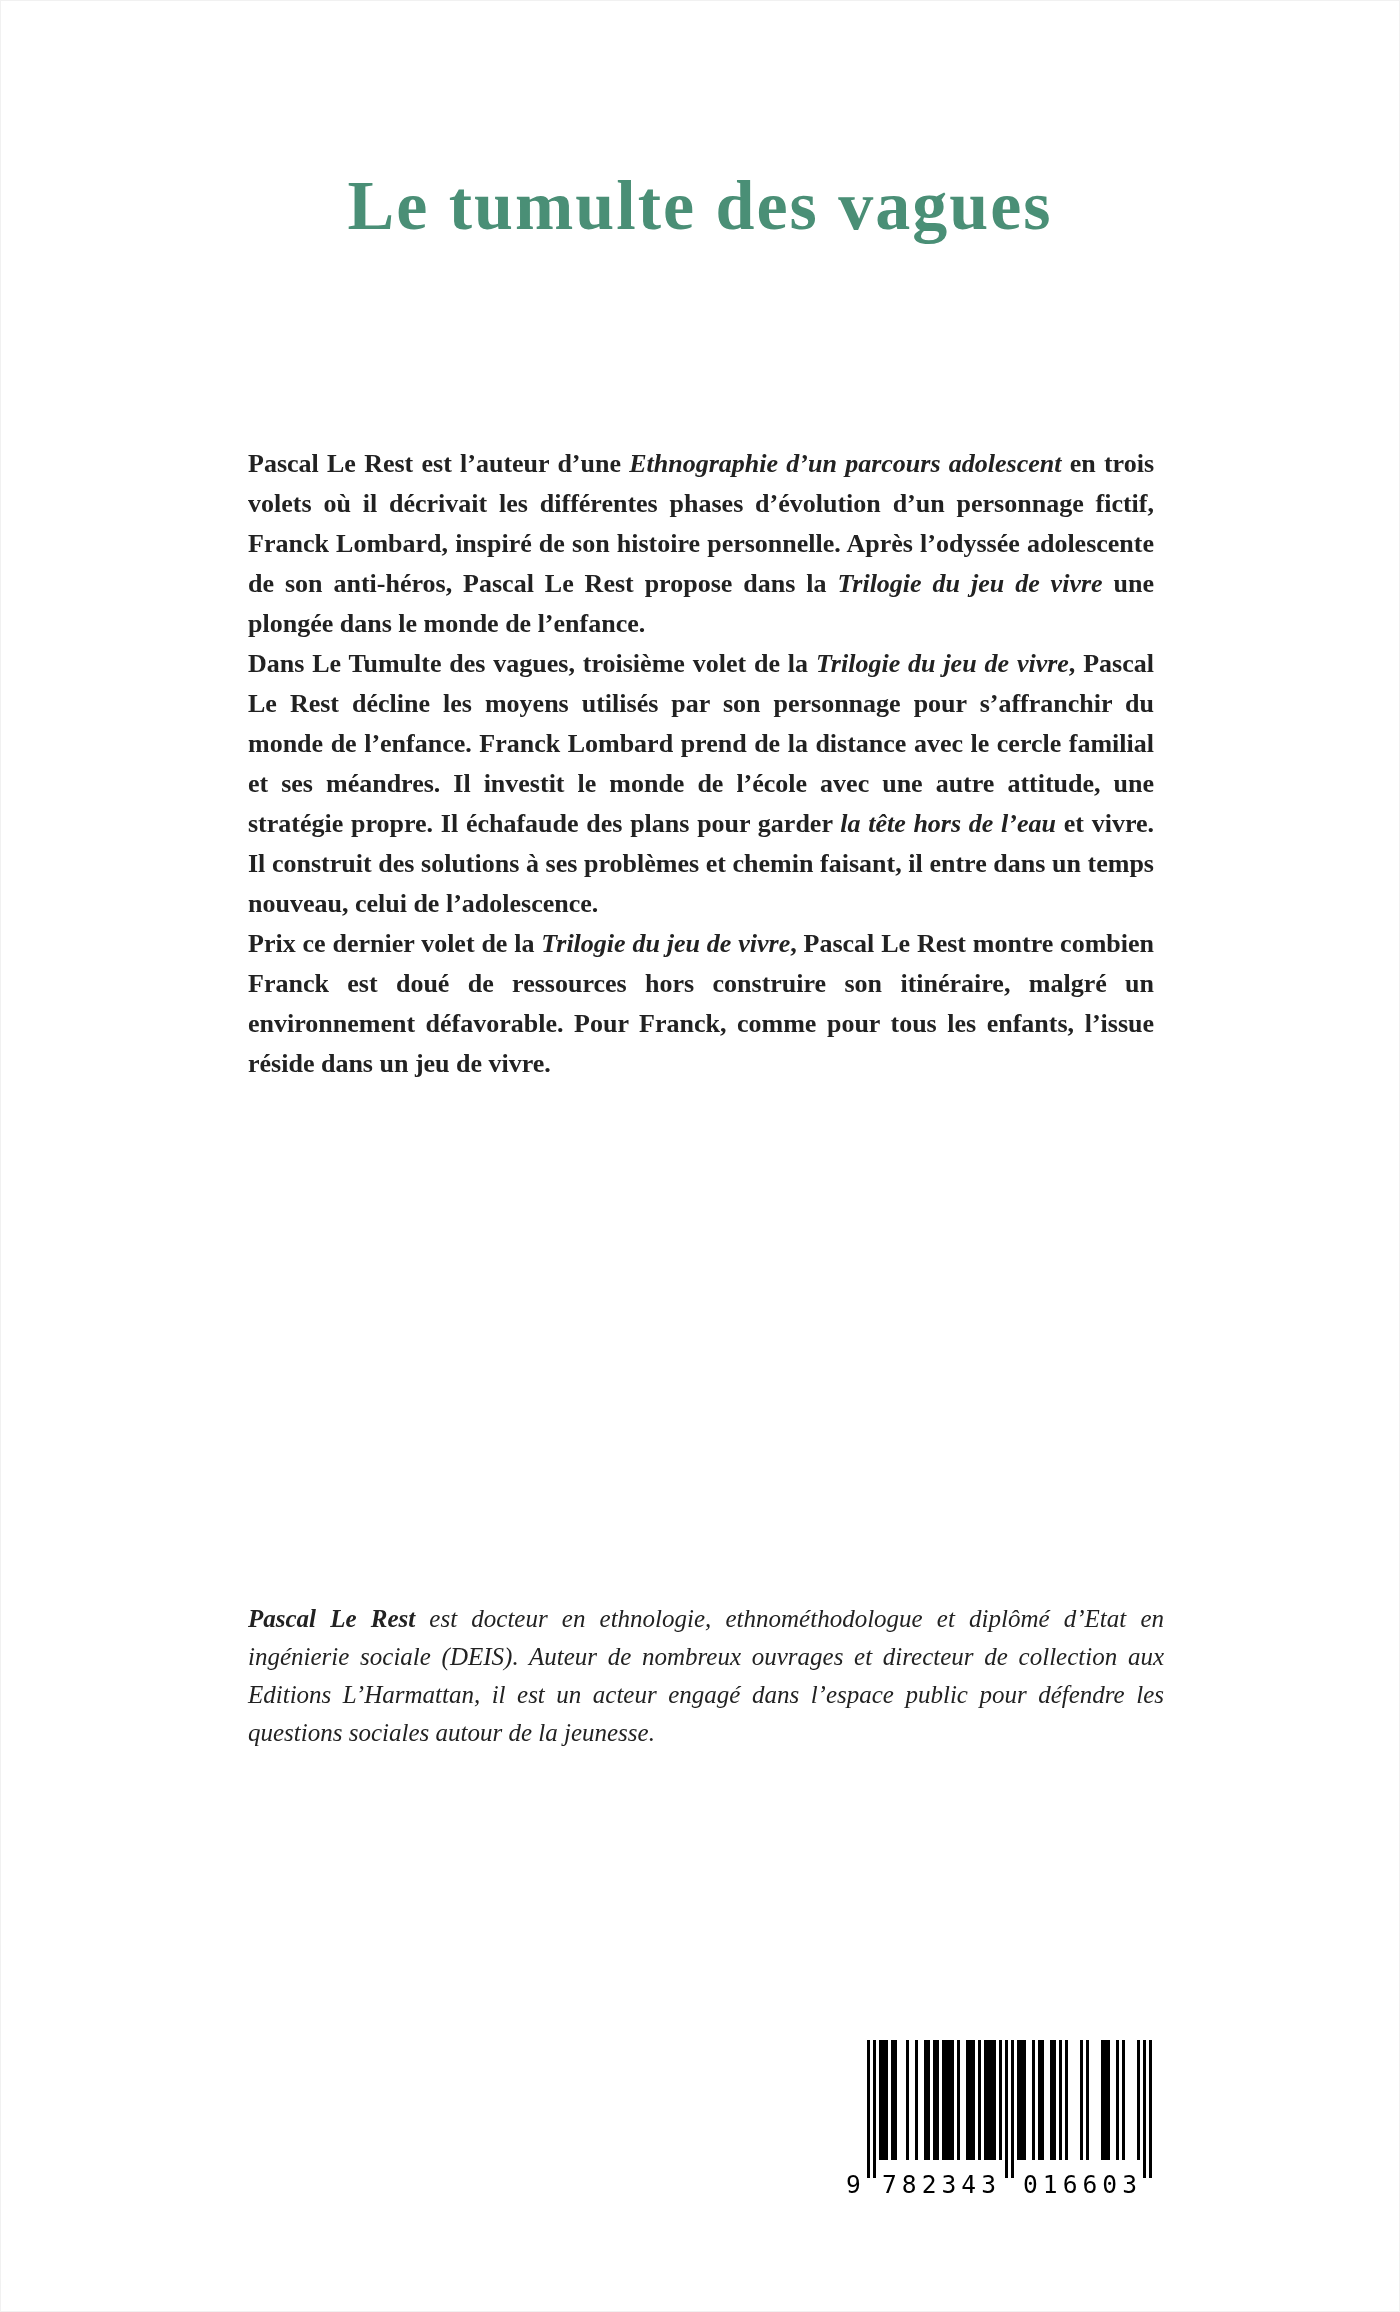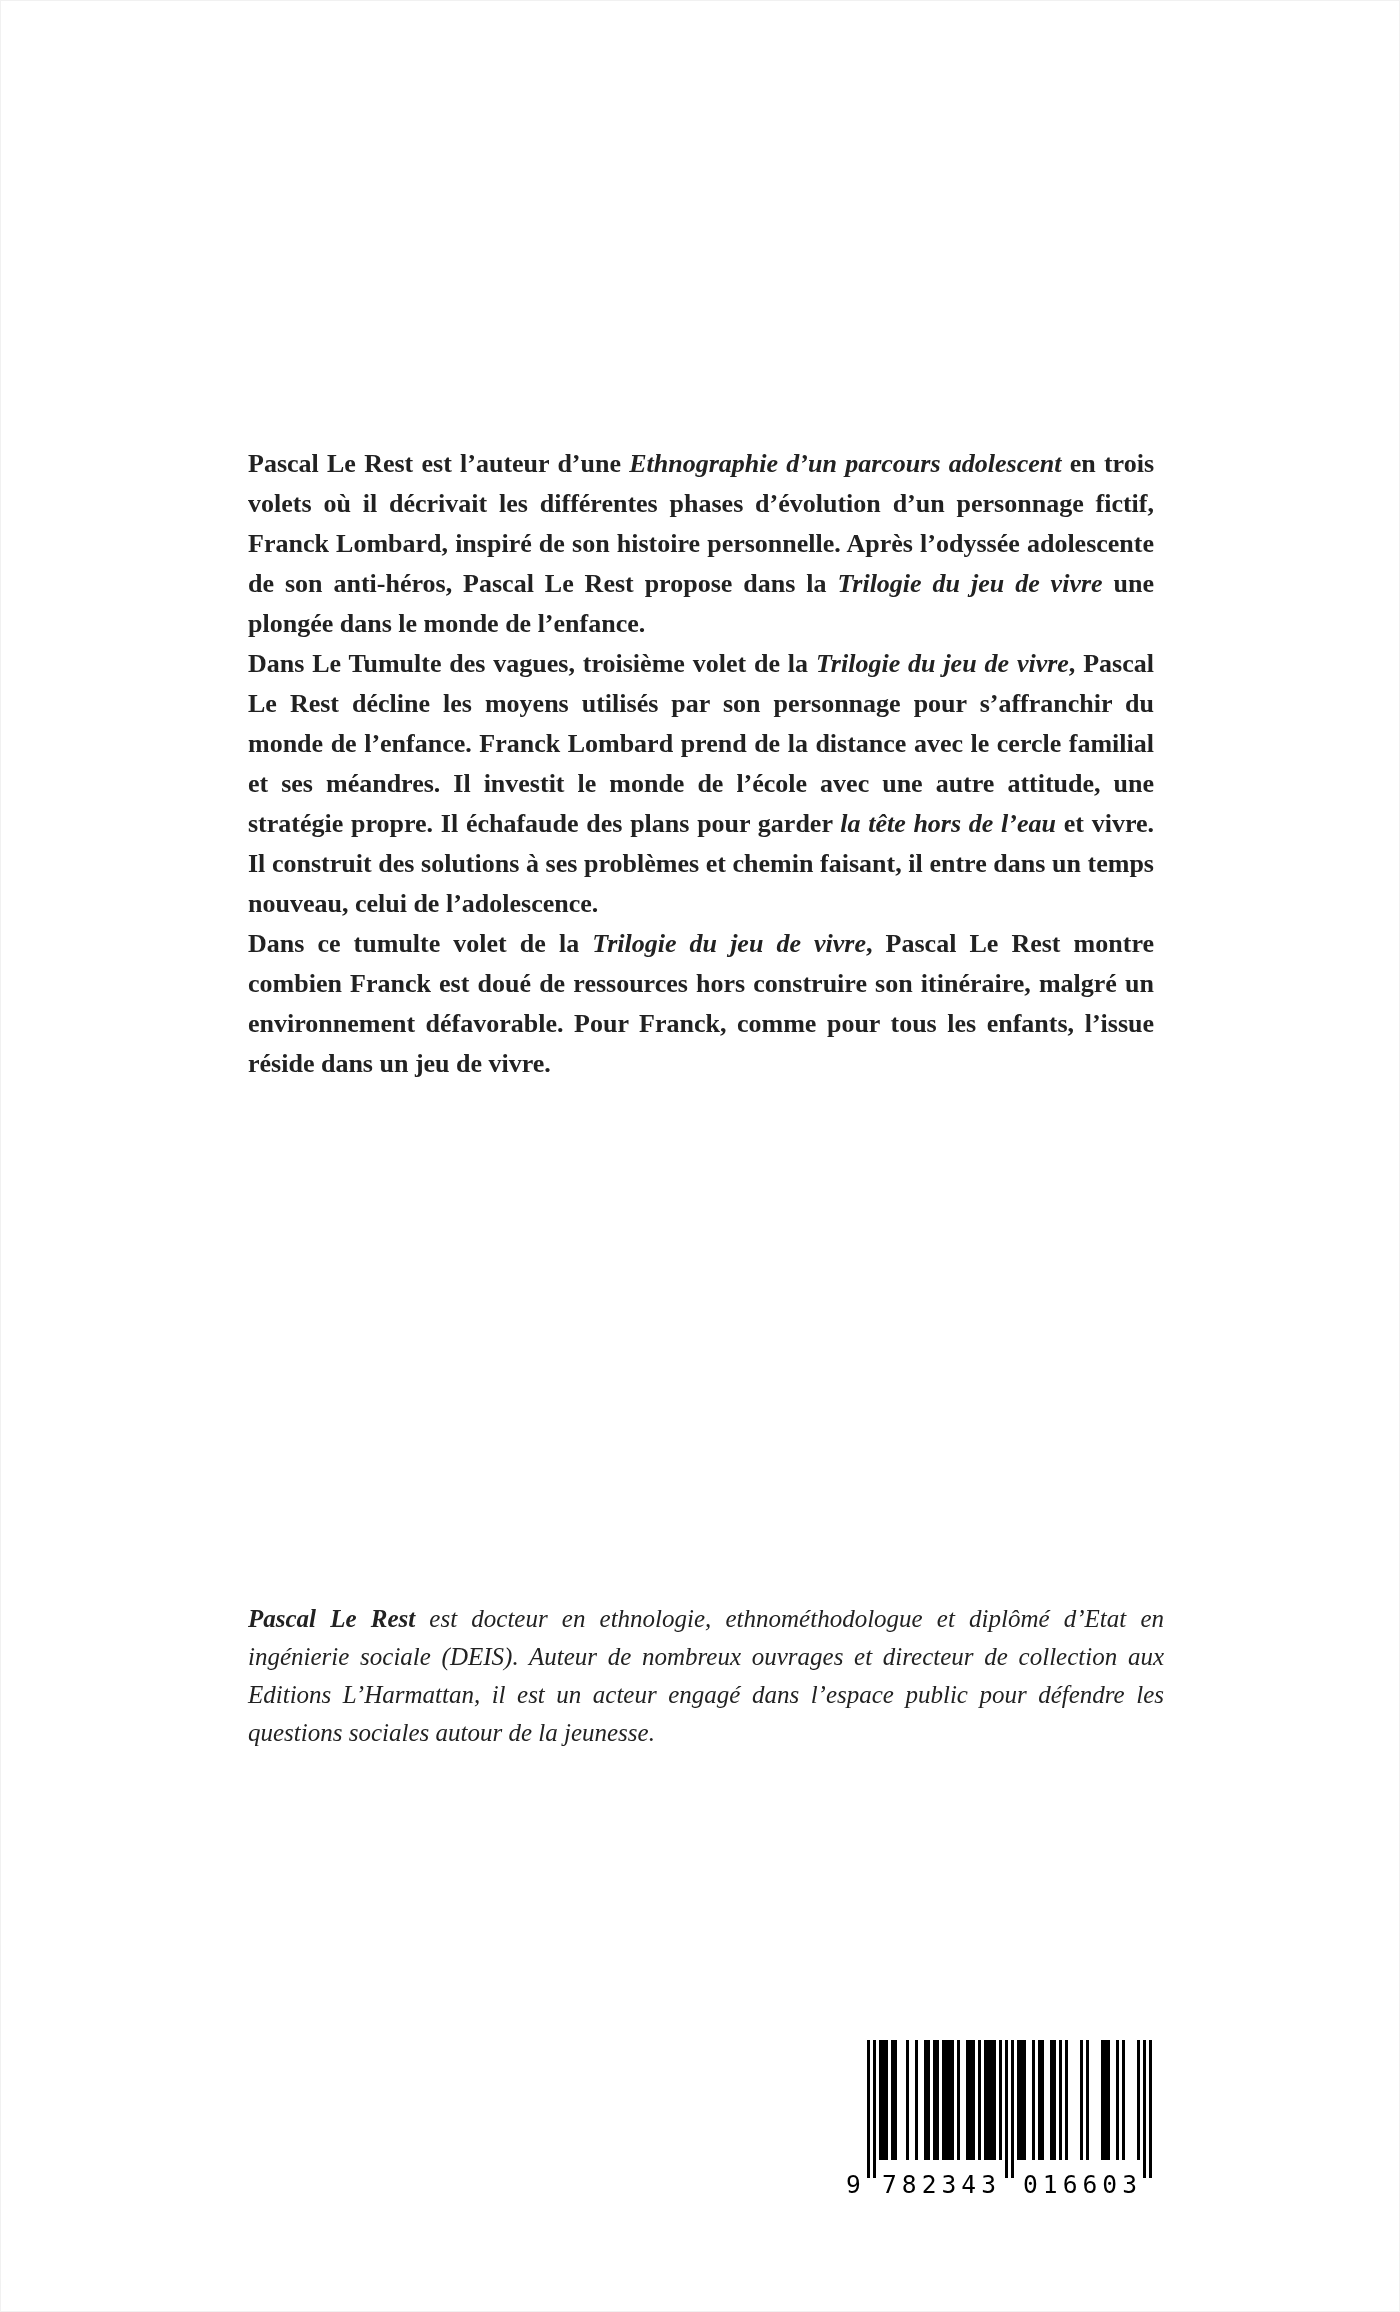--- a/index.html
+++ b/index.html
@@ -45,25 +45,26 @@
     position:absolute;left:843px;top:2032px;width:309px;height:172px;
     background:#ffffff;
   }
   .barcode-box svg{display:block;width:309px;height:172px;}
 </style>
 </head>
 <body>
 
 <div class="page">
 
+  <h1 class="title">Le tumulte des vagues</h1>
 
   <div class="blurb">
     <p><span>Pascal Le Rest est l’auteur d’une </span><span class="it">Ethnographie d’un parcours adolescent</span><span> en trois volets où il décrivait les différentes phases d’évolution d’un personnage fictif, Franck Lombard, inspiré de son histoire personnelle. Après l’odyssée adolescente de son anti-héros, Pascal Le Rest propose dans la </span><span class="it">Trilogie du jeu de vivre</span><span> une plongée dans le monde de l’enfance.</span></p>
     <p><span>Dans Le Tumulte des vagues, troisième volet de la </span><span class="it">Trilogie du jeu de vivre</span><span>, Pascal Le Rest décline les moyens utilisés par son personnage pour s’affranchir du monde de l’enfance. Franck Lombard prend de la distance avec le cercle familial et ses méandres. Il investit le monde de l’école avec une autre attitude, une stratégie propre. Il échafaude des plans pour garder </span><span class="it">la tête hors de l’eau</span><span> et vivre. Il construit des solutions à ses problèmes et chemin faisant, il entre dans un temps nouveau, celui de l’adolescence.</span></p>
-    <p><span>Dans ce tumulte volet de la </span><span class="it">Trilogie du jeu de vivre</span><span>, Pascal Le Rest montre combien Franck est doué de ressources hors construire son itinéraire, malgré un environnement défavorable. Pour Franck, comme pour tous les enfants, l’issue réside dans un jeu de vivre.</span></p>
+    <p><span>Prix ce dernier volet de la </span><span class="it">Trilogie du jeu de vivre</span><span>, Pascal Le Rest montre combien Franck est doué de ressources hors construire son itinéraire, malgré un environnement défavorable. Pour Franck, comme pour tous les enfants, l’issue réside dans un jeu de vivre.</span></p>
   </div>
 
   <div class="bio">
     <p><span class="it bd">Pascal Le Rest</span><span class="it"> est docteur en ethnologie, ethnométhodologue et diplômé d’Etat en ingénierie sociale (DEIS). Auteur de nombreux ouvrages et directeur de collection aux Editions L’Harmattan, il est un acteur engagé dans l’espace public pour défendre les questions sociales autour de la jeunesse.</span></p>
   </div>
 
 
   <div class="barcode-box">
     <svg viewBox="-8 0 103 52" xmlns="http://www.w3.org/2000/svg">
         <rect x="0" y="0" width="1" height="46" fill="#000"></rect>

